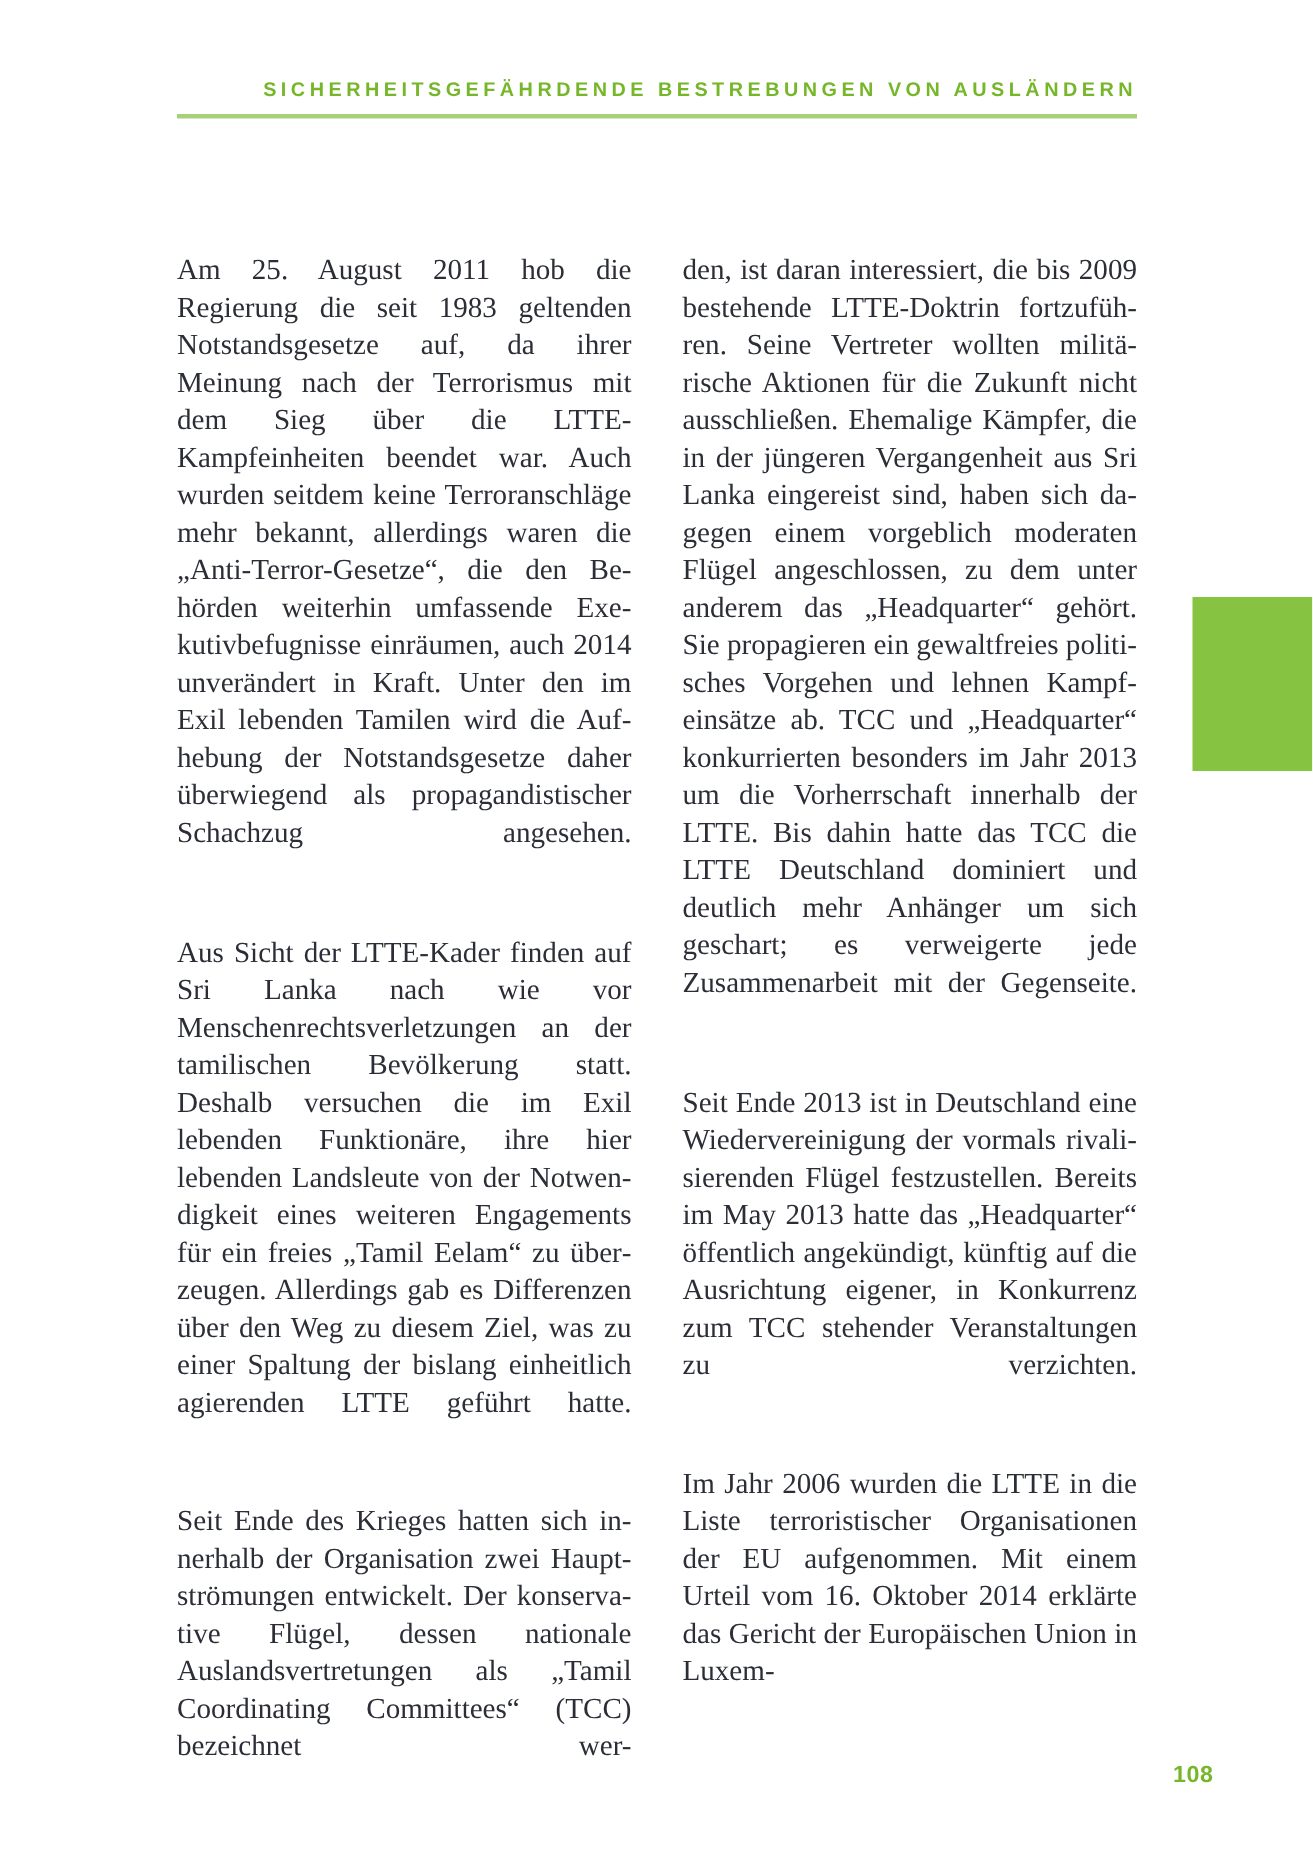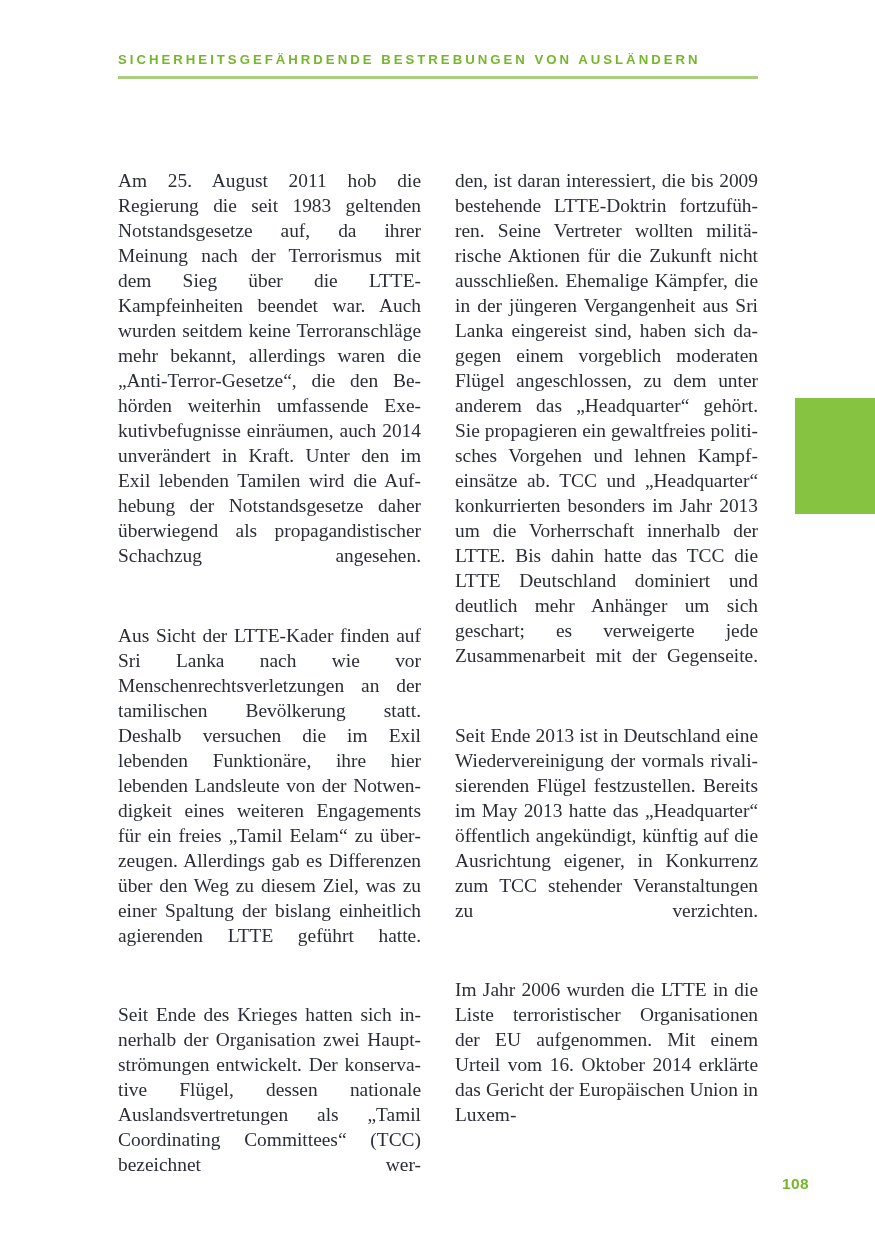--- a/index.html
+++ b/index.html
@@ -20,20 +20,21 @@
     box-sizing: border-box;
   }
 
   
   .runhead {
     position: absolute;
     left: 118px;
     top: 50px;
     width: 640px;
     height: 26px;
+    text-align: right;
     font-family: "Liberation Sans", sans-serif;
     font-weight: 700;
     font-size: 13.2px;
     letter-spacing: 3.0px;
     color: #76b72a;
     white-space: nowrap;
     line-height: 20px;
   }
   .runhead-rule {
     position: absolute;

